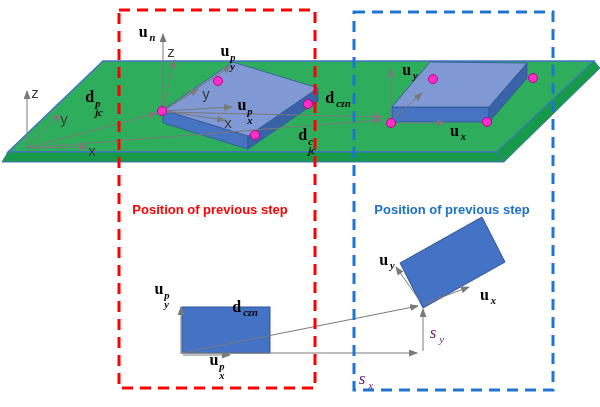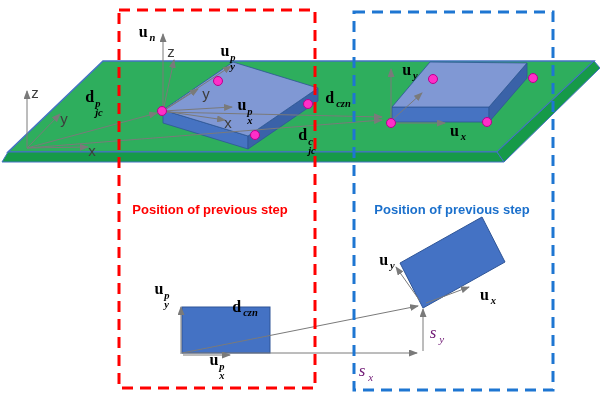--- a/index.html
+++ b/index.html
@@ -151,17 +151,17 @@
   </div>
   <div class="lbl mlabel" style="left:387px;top:261px">
     <span>u</span><span class="sub">y</span>
   </div>
   <div class="lbl mlabel" style="left:488px;top:296px">
     <span>u</span><span class="sub">x</span>
   </div>
   <div class="lbl slabel" style="left:437px;top:334px">
     <span>s</span><span class="sub">y</span>
   </div>
-  <div class="lbl slabel" style="left:366px;top:372px">
+  <div class="lbl slabel" style="left:366px;top:380px">
     <span>s</span><span class="sub">x</span>
   </div>
 
 </div>
 
 </body></html>

